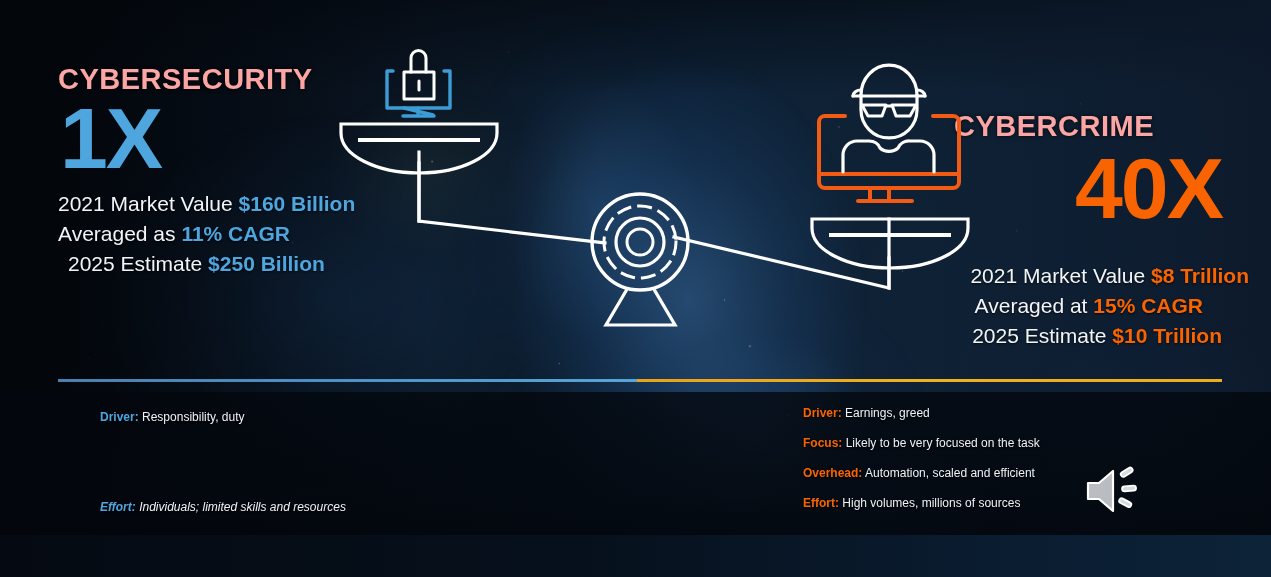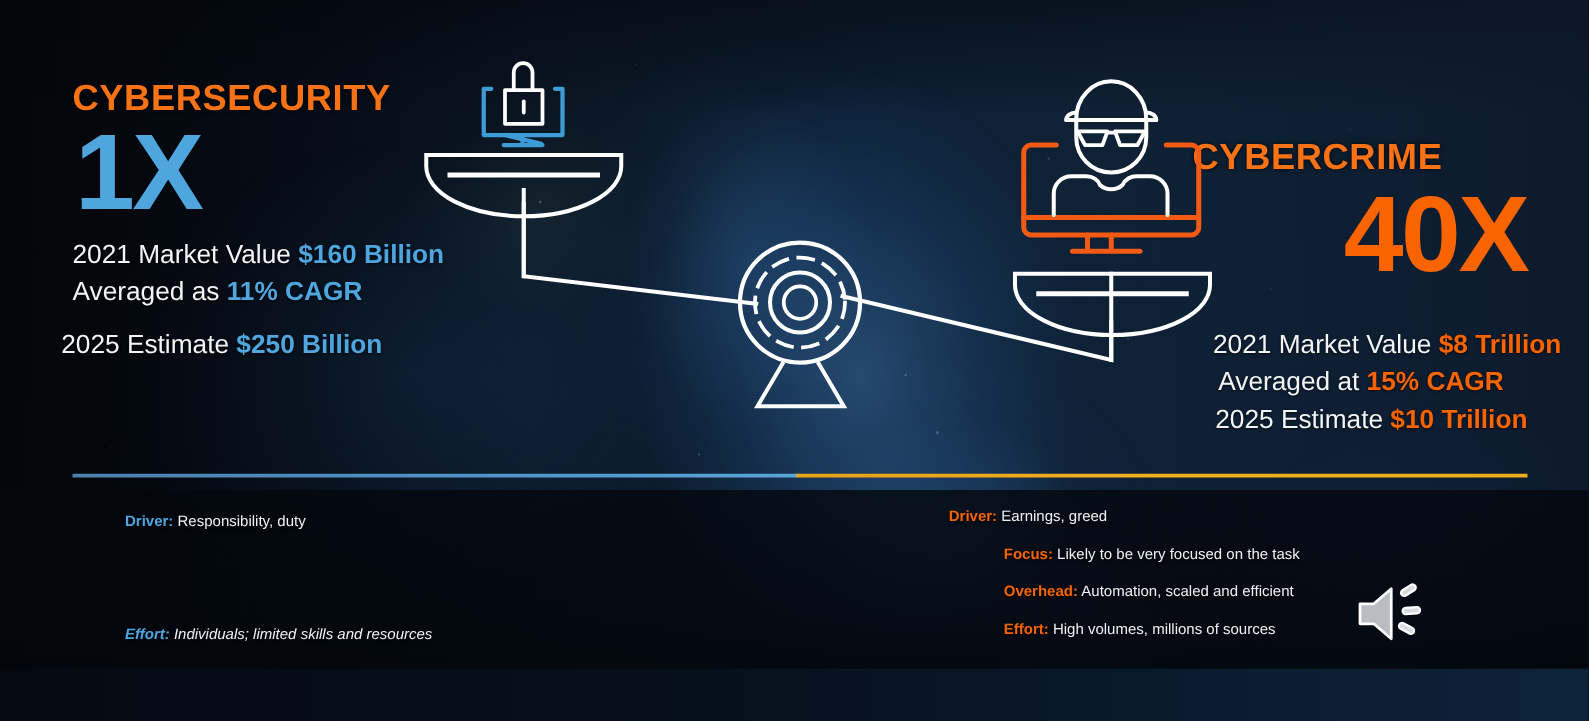--- a/index.html
+++ b/index.html
@@ -72,21 +72,21 @@
     background: linear-gradient(to bottom, rgba(3,7,13,0.80) 0%, rgba(3,7,13,0.86) 55%, rgba(2,5,10,0.92) 100%);
   }
   .bg-bottomstrip {
     position: absolute; left: 0; right: 0; top: 535px; bottom: 0;
     background: linear-gradient(to right, #050a12 0%, #06101c 45%, #0a1c30 78%, #0d2338 100%);
   }
 
   
   .head {
     position: absolute;
-    color: #f97316;
+    color: #fca5a5;
     font-weight: bold;
     font-size: 29px;
     letter-spacing: 0.5px;
     font-stretch: condensed;
     text-shadow: 0 0 4px rgba(0,0,0,0.8);
     white-space: nowrap;
   }
   .bignum {
     position: absolute;
     font-weight: bold;
@@ -147,21 +147,21 @@
   <div class="bignum blue" style="left:60px; top:98px;">1X</div>
 
   <div class="statline" style="left:58px; top:192px;">
     <span>2021 Market Value</span>
     <span class="hl blue"> $160 Billion</span>
   </div>
   <div class="statline" style="left:58px; top:222px;">
     <span>Averaged as</span>
     <span class="hl blue"> 11% CAGR</span>
   </div>
-  <div class="statline" style="left:49px; top:252px;margin-top:12px;">
+  <div class="statline" style="left:68px; top:252px;">
     <span>2025 Estimate</span>
     <span class="hl blue"> $250 Billion</span>
   </div>
 
   <div class="head" style="left:1154px; top:110px; transform:translateX(-100%);">CYBERCRIME</div>
 
   <div class="bignum orange" style="left:1222px; top:148px; transform:translateX(-100%);">40X</div>
 
   <div class="statline" style="left:1249px; top:264px; transform:translateX(-100%);">
     <span>2021 Market Value</span>
@@ -241,21 +241,21 @@
 
   <div class="detail" style="left:100px; top:410px;">
     <span class="k blue">Driver:</span>
     <span> Responsibility, duty</span>
   </div>
   <div class="detail" style="left:100px; top:500px;font-style:italic;">
     <span class="k blue">Effort:</span>
     <span> Individuals; limited skills and resources</span>
   </div>
 
-  <div class="detail rightcol" style="left:759px; top:406px;">
+  <div class="detail rightcol" style="left:803px; top:406px;">
     <span class="k orange">Driver:</span>
     <span> Earnings, greed</span>
   </div>
   <div class="detail rightcol" style="left:803px; top:436px;">
     <span class="k orange">Focus:</span>
     <span> Likely to be very focused on the task</span>
   </div>
   <div class="detail rightcol" style="left:803px; top:466px;">
     <span class="k orange">Overhead:</span>
     <span> Automation, scaled and efficient</span>

